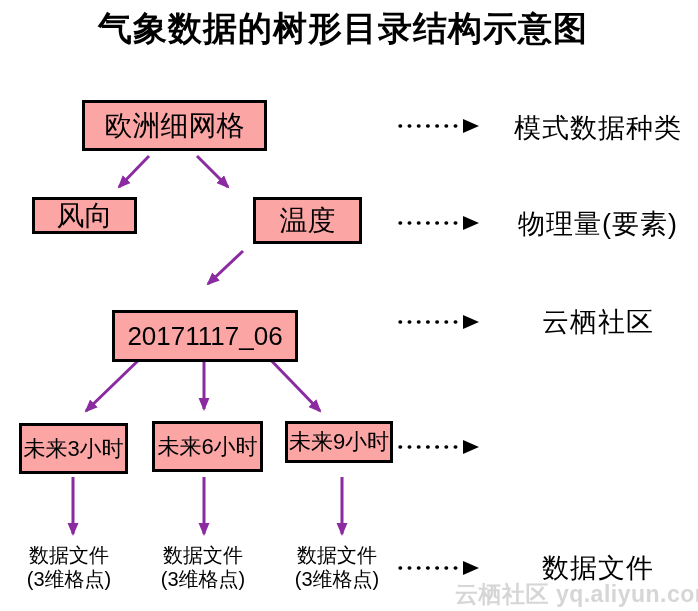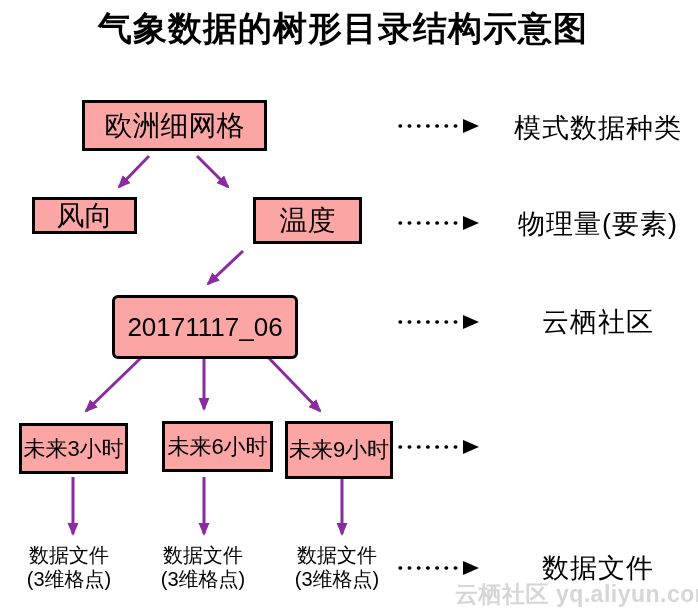--- a/index.html
+++ b/index.html
@@ -56,24 +56,24 @@
     justify-content: center;
     color: var(--color-ink, #000);
     white-space: nowrap;
   }
   .node-lg { font-size: 28px; }
   .node-md { font-size: 26px; }
   .node-sm { font-size: 22px; }
   .n-root { left: 82px;  top: 100px; width: 185px; height: 51px; }
   .n-wind { left: 32px;  top: 197px; width: 105px; height: 37px; }
   .n-temp { left: 213px; top: 197px; width: 109px; height: 47px; margin-left: 40px; }
-  .n-time { left: 112px; top: 295px; width: 186px; height: 64px; border-radius: 6px; }
+  .n-time { left: 112px; top: 310px; width: 186px; height: 52px; }
   .n-h3   { left: 19px;  top: 423px; width: 109px; height: 51px; }
-  .n-h6   { left: 162px; top: 421px; width: 111px; height: 51px; }
-  .n-h9   { left: 285px; top: 421px; width: 108px; height: 58px; }
+  .n-h6   { left: 152px; top: 421px; width: 111px; height: 51px; }
+  .n-h9   { left: 285px; top: 421px; width: 108px; height: 42px; }
   .filetext {
     position: absolute;
     top: 543px;
     width: 130px;
     text-align: center;
     font-size: 20px;
     line-height: 24px;
     color: var(--color-ink, #000);
     white-space: nowrap;
   }

